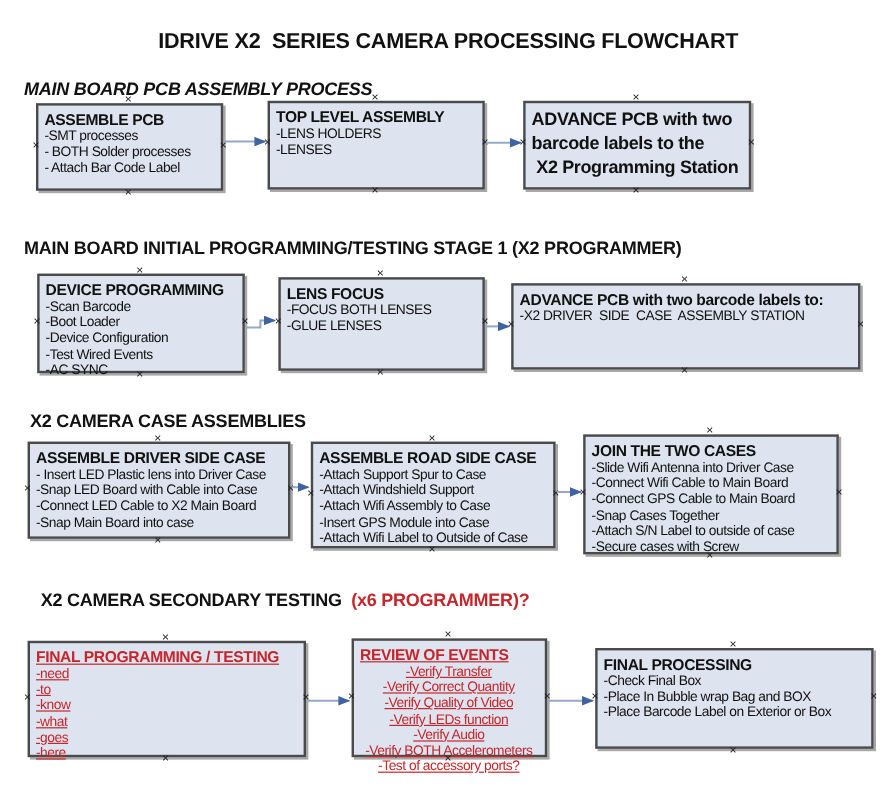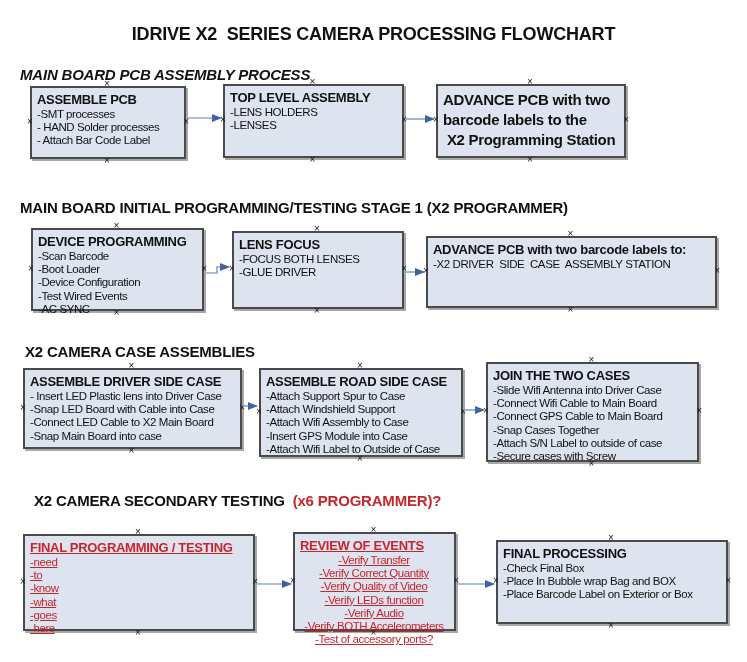--- a/index.html
+++ b/index.html
@@ -64,21 +64,21 @@
   <div class="section-heading" style="left:25px;top:343px;">X2 CAMERA CASE ASSEMBLIES</div>
   <div class="section-heading" style="left:34px;top:492px;"><span>X2 CAMERA SECONDARY TESTING </span><span class="red-part"> (x6 PROGRAMMER)?</span></div>
 
   <div class="box" style="left:30px;top:86px;width:156px;height:73px;">
     <span class="handle hx-t">×</span>
       <span class="handle hx-b">×</span>
       <span class="handle hx-l">×</span>
       <span class="handle hx-r">×</span>
     <div class="box-title">ASSEMBLE PCB</div>
     <div class="item">-SMT processes</div>
-    <div class="item">- HAND Solder processes</div>
+    <div class="item">- BOTH Solder processes</div>
     <div class="item">- Attach Bar Code Label</div>
   </div>
 
   <div class="box" style="left:223px;top:84px;width:181px;height:74px;">
     <span class="handle hx-t">×</span>
       <span class="handle hx-b">×</span>
       <span class="handle hx-l">×</span>
       <span class="handle hx-r">×</span>
     <div class="box-title">TOP LEVEL ASSEMBLY</div>
     <div class="item">-LENS HOLDERS</div>
@@ -108,21 +108,21 @@
     <div class="item">-AC SYNC</div>
   </div>
 
   <div class="box" style="left:232px;top:231px;width:172px;height:78px;">
     <span class="handle hx-t">×</span>
       <span class="handle hx-b">×</span>
       <span class="handle hx-l">×</span>
       <span class="handle hx-r">×</span>
     <div class="box-title">LENS FOCUS</div>
     <div class="item">-FOCUS BOTH LENSES</div>
-    <div class="item">-GLUE DRIVER</div>
+    <div class="item">-GLUE LENSES</div>
   </div>
 
   <div class="box" style="left:426px;top:236px;width:291px;height:72px;">
     <span class="handle hx-t">×</span>
       <span class="handle hx-b">×</span>
       <span class="handle hx-l">×</span>
       <span class="handle hx-r">×</span>
     <div class="box-title">ADVANCE PCB with two barcode labels to:</div>
     <div class="item">-X2 DRIVER  SIDE  CASE  ASSEMBLY STATION</div>
   </div>

